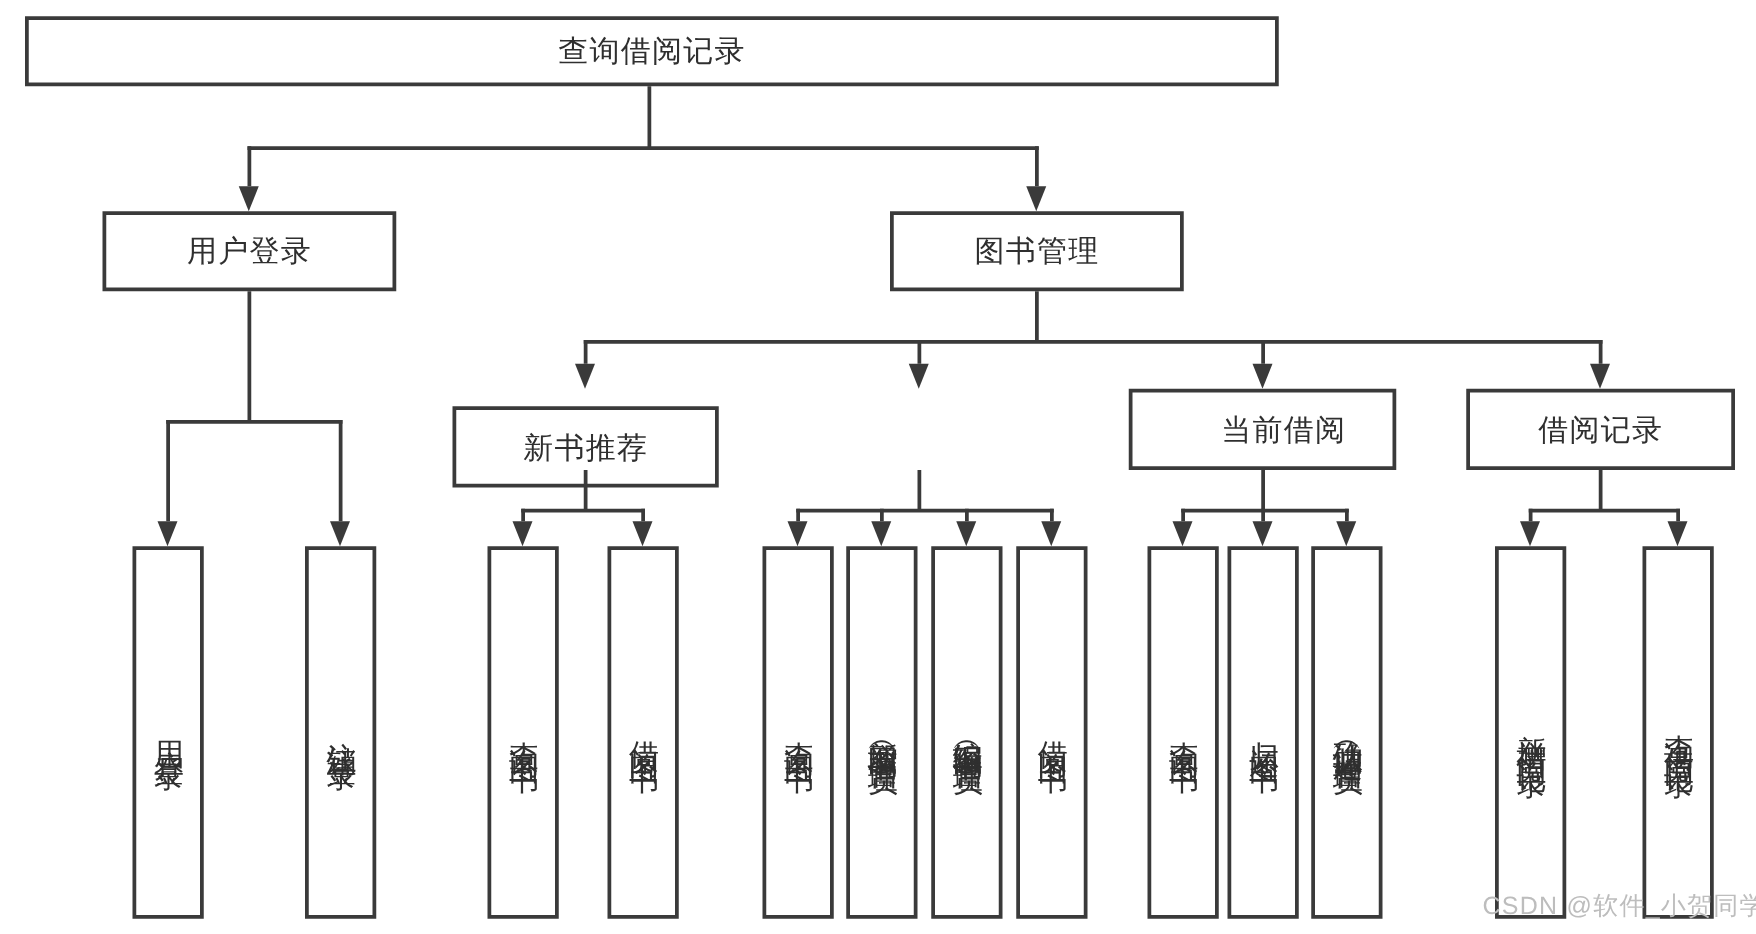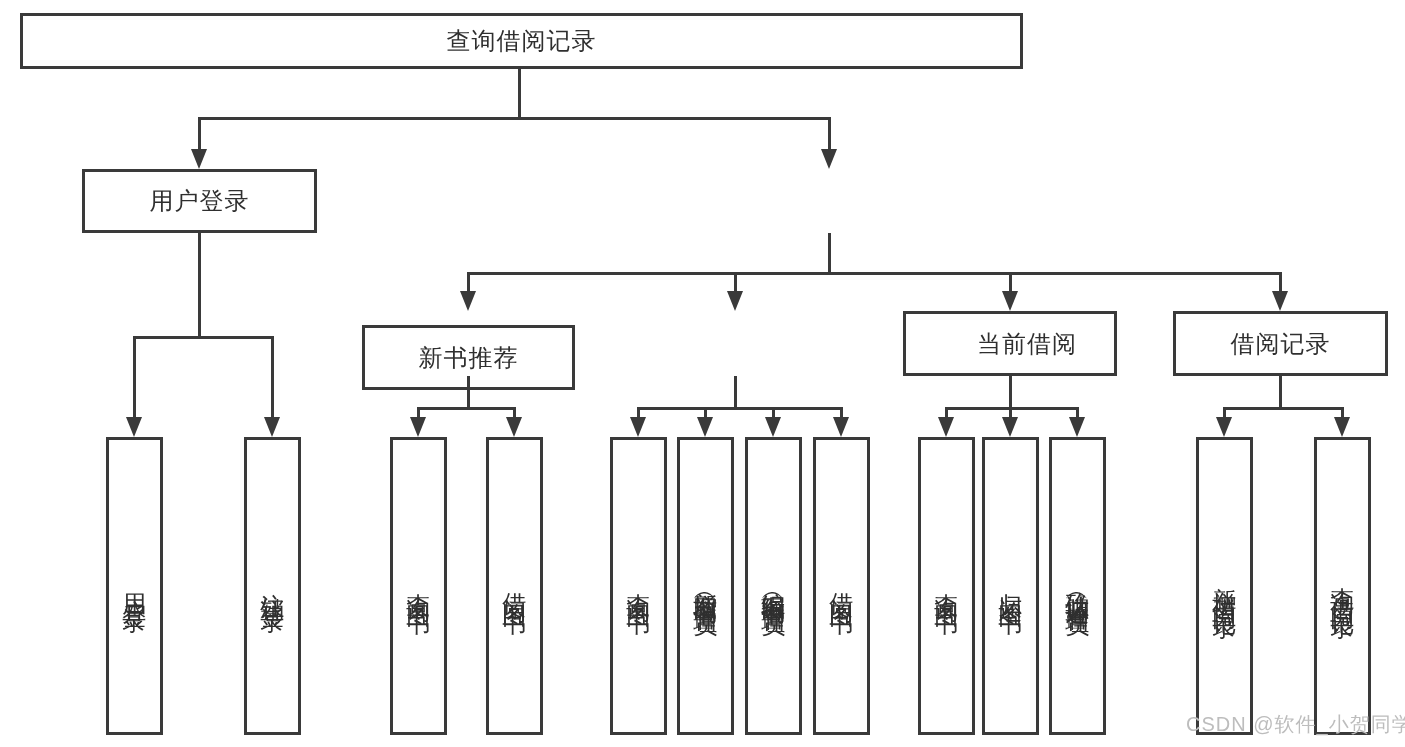--- a/index.html
+++ b/index.html
@@ -57,20 +57,23 @@
 
   <div class="vl" style="left:518px;top:69px;height:49px;"></div>
   <div class="hl" style="left:198px;top:117px;width:633px;"></div>
   <div class="vl" style="left:198px;top:117px;height:32px;"></div>
   <div class="ar" style="left:191px;top:149px;"></div>
   <div class="vl" style="left:828px;top:117px;height:32px;"></div>
   <div class="ar" style="left:821px;top:149px;"></div>
 
   <div class="box" style="left:82px;top:169px;width:235px;height:64px;">
     <span>用户登录</span>
+  </div>
+  <div class="box" style="left:712px;top:169px;width:235px;height:64px;">
+    <span>图书管理</span>
   </div>
 
   <div class="vl" style="left:198px;top:233px;height:104px;"></div>
   <div class="hl" style="left:133px;top:336px;width:141px;"></div>
   <div class="vl" style="left:133px;top:336px;height:81px;"></div>
   <div class="ar" style="left:126px;top:417px;"></div>
   <div class="vl" style="left:271px;top:336px;height:81px;"></div>
   <div class="ar" style="left:264px;top:417px;"></div>
 
   <div class="vl" style="left:828px;top:233px;height:40px;"></div>

